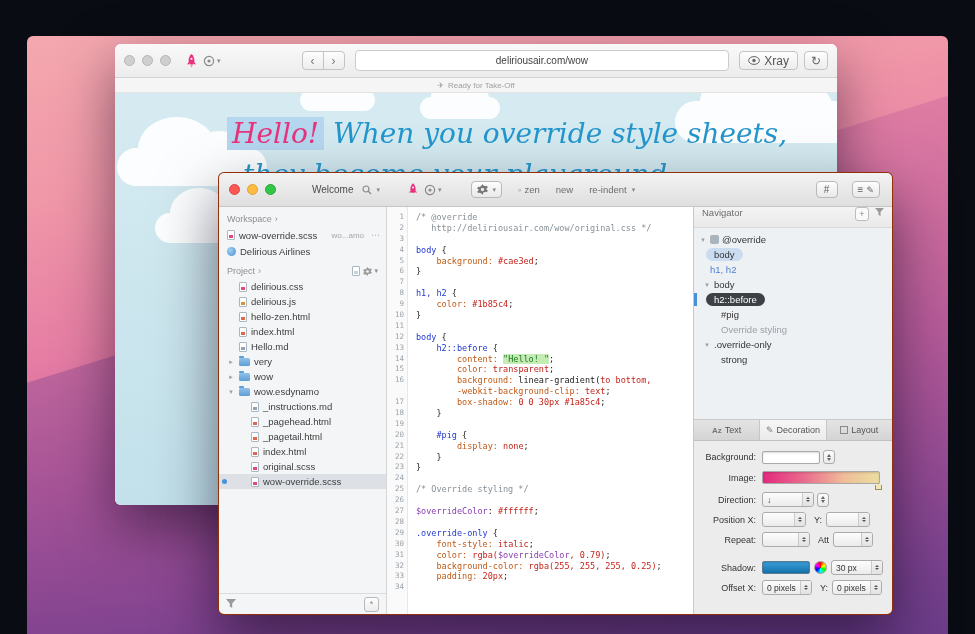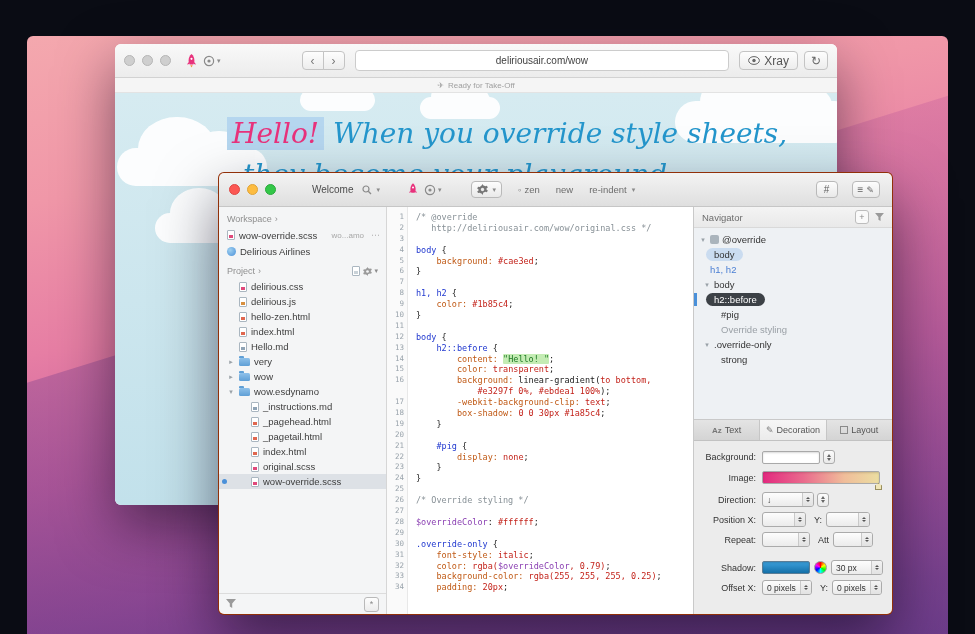--- a/index.html
+++ b/index.html
@@ -91,21 +91,21 @@
     text-align:right;padding-right:3px;}
   .code{flex:1;padding:5px 0 0 8px;overflow:hidden;}
   .cl{height:10.9px;line-height:10.9px;font-family:"DejaVu Sans Mono",monospace;font-size:8.5px;white-space:pre;}
   .tk-cm{color:#879096;} .tk-sel{color:#2038cf;} .tk-prop{color:#c05a16;} .tk-val{color:#c3231b;}
   .tk-str{color:#1e7a24;background:#c4ecb4;border-radius:1px;} .tk-var{color:#8a3fb2;} .tk-pl{color:#222;}
 
   
   .rightpanel{width:198px;flex:0 0 198px;border-left:1px solid #c9c9c9;display:flex;flex-direction:column;
     background:#ececec;min-height:0;}
   .nav-head{height:20px;flex:0 0 20px;background:linear-gradient(#f4f4f4,#e9e9e9);border-bottom:1px solid #d9d9d9;
-    display:flex;align-items:center;padding:0 8px;font-size:9.5px;color:#6d6d6d;gap:6px;}
+    display:flex;padding:0 8px;font-size:9.5px;color:#6d6d6d;gap:6px;}
   .nav-head .grow{flex:1;}
   .plus-box{width:12px;height:12px;border:1px solid #bdbdbd;border-radius:3px;display:flex;align-items:center;
     justify-content:center;font-size:9px;color:#8a8a8a;background:#fafafa;}
   .nav-tree{flex:0 0 187px;background:#eef1f4;overflow:hidden;padding-top:4px;}
   .nav-row{position:relative;display:flex;align-items:center;height:15px;font-size:9.5px;color:#333;}
   .nr-root{padding-left:5px;gap:3px;}
   .ov-ic{width:9px;height:9px;flex:0 0 9px;border-radius:2px;background:#aab4bc;}
   .nr-pill{padding-left:12px;}
   .pill{background:#cadcf0;border-radius:8px;padding:0 8px;height:13px;line-height:13px;}
   .nr-link{padding-left:16px;color:#4b7fd3;}
@@ -437,21 +437,20 @@
             <div class="cl">&nbsp;</div>
             <div class="cl"><span class="tk-sel">h1, h2</span><span class="tk-pl"> {</span></div>
             <div class="cl"><span class="tk-pl">    </span><span class="tk-prop">color:</span><span class="tk-pl"> </span><span class="tk-val">#1b85c4</span><span class="tk-pl">;</span></div>
             <div class="cl"><span class="tk-pl">}</span></div>
             <div class="cl">&nbsp;</div>
             <div class="cl"><span class="tk-sel">body</span><span class="tk-pl"> {</span></div>
             <div class="cl"><span class="tk-pl">    </span><span class="tk-sel">h2::before</span><span class="tk-pl"> {</span></div>
             <div class="cl"><span class="tk-pl">        </span><span class="tk-prop">content:</span><span class="tk-pl"> </span><span class="tk-str">"Hello! "</span><span class="tk-pl">;</span></div>
             <div class="cl"><span class="tk-pl">        </span><span class="tk-prop">color:</span><span class="tk-pl"> </span><span class="tk-val">transparent</span><span class="tk-pl">;</span></div>
             <div class="cl"><span class="tk-pl">        </span><span class="tk-prop">background:</span><span class="tk-pl"> linear-gradient(</span><span class="tk-val">to bottom,</span></div>
-            <div class="cl"><span class="tk-pl">            </span><span class="tk-val">#e3297f 0%, #ebdea1 100%</span><span class="tk-pl">);</span></div>
             <div class="cl"><span class="tk-pl">        </span><span class="tk-prop">-webkit-background-clip:</span><span class="tk-pl"> </span><span class="tk-val">text</span><span class="tk-pl">;</span></div>
             <div class="cl"><span class="tk-pl">        </span><span class="tk-prop">box-shadow:</span><span class="tk-pl"> </span><span class="tk-val">0 0 30px #1a85c4</span><span class="tk-pl">;</span></div>
             <div class="cl"><span class="tk-pl">    }</span></div>
             <div class="cl">&nbsp;</div>
             <div class="cl"><span class="tk-pl">    </span><span class="tk-sel">#pig</span><span class="tk-pl"> {</span></div>
             <div class="cl"><span class="tk-pl">        </span><span class="tk-prop">display:</span><span class="tk-pl"> </span><span class="tk-val">none</span><span class="tk-pl">;</span></div>
             <div class="cl"><span class="tk-pl">    }</span></div>
             <div class="cl"><span class="tk-pl">}</span></div>
             <div class="cl">&nbsp;</div>
             <div class="cl"><span class="tk-cm">/* Override styling */</span></div>

